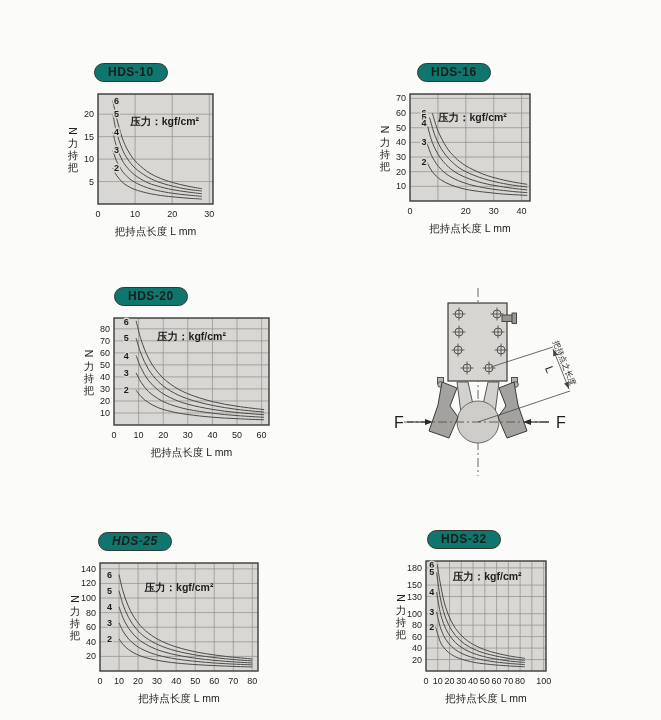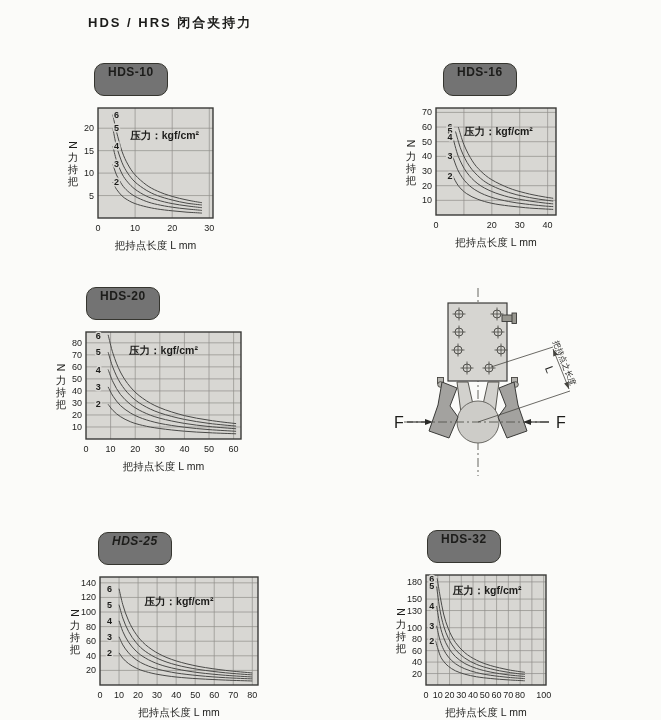--- a/index.html
+++ b/index.html
@@ -1,31 +1,30 @@
 <!DOCTYPE html>
 <html><head>
 <meta charset="utf-8">
 <style>
   html,body{margin:0;padding:0;background:#e8e8e6;}
   .canvas{position:relative;width:661px;height:720px;background:#fbfbf9;overflow:hidden;
           font-family:"Liberation Sans","DejaVu Sans",sans-serif;color:#1c1c1a;}
   .page-title{position:absolute;left:88px;top:14px;font-size:13px;font-weight:bold;
               letter-spacing:2px;margin:0;}
   figure.chart{position:absolute;margin:0;}
-  .badge{display:inline-block;border:1.5px solid #35352f;border-radius:10px;background:#737373;
-         padding:1px 13px 16px;font-size:12px;font-weight:bold;letter-spacing:.5px;margin-bottom:4px;}
+  .badge{display:inline-block;border:1.5px solid #35352f;border-radius:10px;background:#0f766e;
+         padding:1px 13px 2px;font-size:12px;font-weight:bold;letter-spacing:.5px;margin-bottom:4px;}
   figure.chart svg{display:block;}
   figure.diagram{position:absolute;margin:0;left:388px;top:280px;}
 </style>
 </head>
 <body>
 
 <div class="canvas">
 
-  <h1 class="page-title">HDS / HRS 闭合夹持力</h1>
 
   <figure class="chart" id="fig-0" style="left:60px;top:62px">
     <span class="badge" style="margin-left: 34px;">HDS-10</span>
     <svg width="171" height="156">
         <rect x="38" y="8" width="115" height="110" fill="#d8d7d3"></rect>
         <line x1="75.09677419354838" y1="8" x2="75.09677419354838" y2="118" stroke="#8f8e8a" stroke-width="0.7"></line>
         <line x1="112.19354838709677" y1="8" x2="112.19354838709677" y2="118" stroke="#8f8e8a" stroke-width="0.7"></line>
         <line x1="149.29032258064518" y1="8" x2="149.29032258064518" y2="118" stroke="#8f8e8a" stroke-width="0.7"></line>
         <line x1="38" y1="95.55102040816327" x2="153" y2="95.55102040816327" stroke="#8f8e8a" stroke-width="0.7"></line>
         <line x1="38" y1="73.10204081632654" x2="153" y2="73.10204081632654" stroke="#8f8e8a" stroke-width="0.7"></line>
@@ -52,21 +51,21 @@
         <path d="M52.8,82.1C53.5,83.3,55.0,86.9,56.5,89.3C58.1,91.6,60.3,94.2,62.1,96.0C64.0,97.8,65.5,98.8,67.7,100.0C69.8,101.3,72.0,102.5,75.1,103.6C78.2,104.8,82.5,105.9,86.2,106.8C89.9,107.7,93.0,108.3,97.4,109.0C101.7,109.7,107.2,110.3,112.2,110.8C117.1,111.3,122.1,111.8,127.0,112.2C132.0,112.5,139.4,112.9,141.9,113.1" fill="none" stroke="#4a4a48" stroke-width="1"></path>
         <text x="56.54838709677419" y="85.08163265306123" text-anchor="middle" font-size="9" font-weight="600" fill="#1c1c1a" paint-order="stroke" stroke="#d8d7d3" stroke-width="3">2</text>
         <text x="95.5" y="149" text-anchor="middle" font-size="10.5" fill="#1c1c1a">把持点长度 L mm</text>
         <text x="13" y="49" text-anchor="middle" font-size="10.5" fill="#1c1c1a" transform="rotate(-90 13 45)">N</text>
         <text x="13" y="61" text-anchor="middle" font-size="10.5" fill="#1c1c1a">力</text>
         <text x="13" y="73" text-anchor="middle" font-size="10.5" fill="#1c1c1a">持</text>
         <text x="13" y="85" text-anchor="middle" font-size="10.5" fill="#1c1c1a">把</text>
       </svg>
   </figure>
 
-  <figure class="chart" id="fig-1" style="left:398px;top:62px">
+  <figure class="chart" id="fig-1" style="left:372px;top:62px">
     <span class="badge" style="margin-left: 45px;">HDS-16</span>
     <svg width="176" height="153">
         <rect x="38" y="8" width="120" height="107" fill="#d8d7d3"></rect>
         <line x1="65.90697674418604" y1="8" x2="65.90697674418604" y2="115" stroke="#8f8e8a" stroke-width="0.7"></line>
         <line x1="93.81395348837209" y1="8" x2="93.81395348837209" y2="115" stroke="#8f8e8a" stroke-width="0.7"></line>
         <line x1="121.72093023255815" y1="8" x2="121.72093023255815" y2="115" stroke="#8f8e8a" stroke-width="0.7"></line>
         <line x1="149.62790697674419" y1="8" x2="149.62790697674419" y2="115" stroke="#8f8e8a" stroke-width="0.7"></line>
         <line x1="38" y1="100.34246575342466" x2="158" y2="100.34246575342466" stroke="#8f8e8a" stroke-width="0.7"></line>
         <line x1="38" y1="85.68493150684932" x2="158" y2="85.68493150684932" stroke="#8f8e8a" stroke-width="0.7"></line>
         <line x1="38" y1="71.02739726027397" x2="158" y2="71.02739726027397" stroke="#8f8e8a" stroke-width="0.7"></line>
@@ -98,21 +97,21 @@
         <path d="M54.7,75.9C55.7,77.5,58.0,82.7,60.3,85.7C62.7,88.7,65.4,91.5,68.7,93.7C72.0,96.0,75.7,97.7,79.9,99.3C84.0,100.9,88.7,102.2,93.8,103.3C98.9,104.4,105.0,105.2,110.6,105.9C116.1,106.6,121.7,107.2,127.3,107.7C132.9,108.2,139.4,108.6,144.0,108.8C148.7,109.1,153.3,109.3,155.2,109.4" fill="none" stroke="#4a4a48" stroke-width="1"></path>
         <text x="51.95348837209302" y="78.86438356164383" text-anchor="middle" font-size="9" font-weight="600" fill="#1c1c1a" paint-order="stroke" stroke="#d8d7d3" stroke-width="3">2</text>
         <text x="98" y="146" text-anchor="middle" font-size="10.5" fill="#1c1c1a">把持点长度 L mm</text>
         <text x="13" y="47.5" text-anchor="middle" font-size="10.5" fill="#1c1c1a" transform="rotate(-90 13 43.5)">N</text>
         <text x="13" y="59.5" text-anchor="middle" font-size="10.5" fill="#1c1c1a">力</text>
         <text x="13" y="71.5" text-anchor="middle" font-size="10.5" fill="#1c1c1a">持</text>
         <text x="13" y="83.5" text-anchor="middle" font-size="10.5" fill="#1c1c1a">把</text>
       </svg>
   </figure>
 
-  <figure class="chart" id="fig-2" style="left:48px;top:286px">
+  <figure class="chart" id="fig-2" style="left:76px;top:286px">
     <span class="badge" style="margin-left: 38px;">HDS-20</span>
     <svg width="211" height="153">
         <rect x="38" y="8" width="155" height="107" fill="#d8d7d3"></rect>
         <line x1="62.6031746031746" y1="8" x2="62.6031746031746" y2="115" stroke="#8f8e8a" stroke-width="0.7"></line>
         <line x1="87.2063492063492" y1="8" x2="87.2063492063492" y2="115" stroke="#8f8e8a" stroke-width="0.7"></line>
         <line x1="111.80952380952381" y1="8" x2="111.80952380952381" y2="115" stroke="#8f8e8a" stroke-width="0.7"></line>
         <line x1="136.4126984126984" y1="8" x2="136.4126984126984" y2="115" stroke="#8f8e8a" stroke-width="0.7"></line>
         <line x1="161.015873015873" y1="8" x2="161.015873015873" y2="115" stroke="#8f8e8a" stroke-width="0.7"></line>
         <line x1="185.61904761904762" y1="8" x2="185.61904761904762" y2="115" stroke="#8f8e8a" stroke-width="0.7"></line>
         <line x1="38" y1="102.97752808988764" x2="193" y2="102.97752808988764" stroke="#8f8e8a" stroke-width="0.7"></line>

